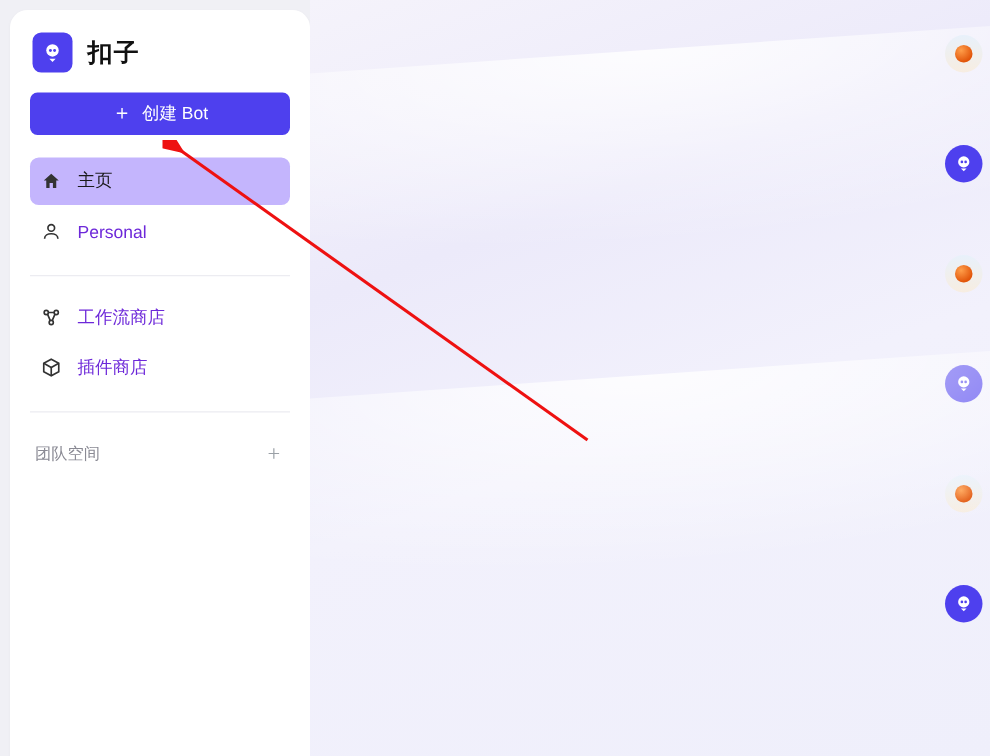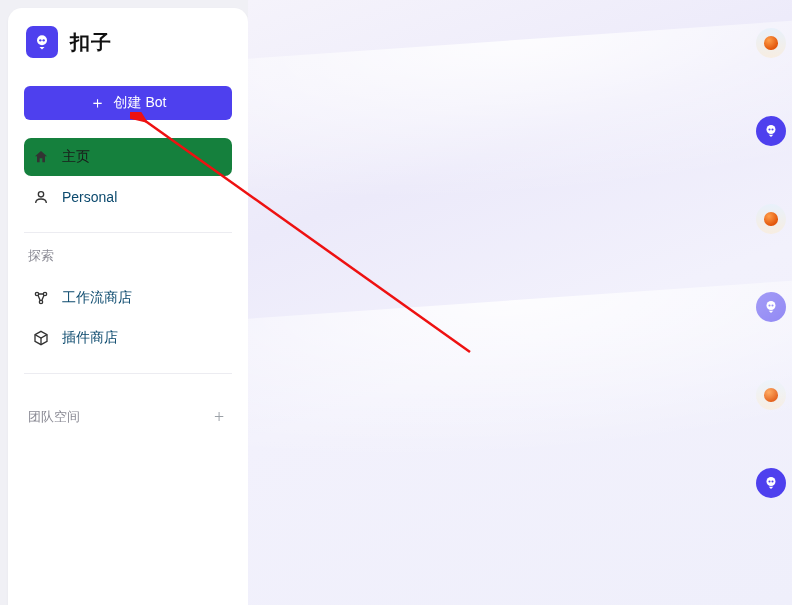--- a/index.html
+++ b/index.html
@@ -20,21 +20,21 @@
       margin: 8px 0 0 8px;
       padding: 18px 16px 0 16px;
       display: flex;
       flex-direction: column;
       box-shadow: 0 1px 3px rgba(0,0,0,0.04);
     }
     .brand {
       display: flex;
       align-items: center;
       gap: 12px;
-      margin-bottom: 28px;
+      margin-bottom: 16px;
       margin-left: 2px;
     }
     .brand-logo {
       width: 32px; height: 32px;
       background: #4e40ee;
       border-radius: 7px;
       display: flex; align-items: center; justify-content: center;
     }
     .brand-name {
       font-size: 20px;
@@ -59,26 +59,26 @@
     }
     .create-btn .plus { font-size: 16px; line-height: 1; }
     .nav-list { display: flex; flex-direction: column; gap: 2px; }
     .nav-item {
       display: flex;
       align-items: center;
       gap: 12px;
       height: 38px;
       padding: 0 8px;
       border-radius: 7px;
-      color: #0c4a6e;
+      color: #6d28d9;
       font-size: 14px;
       cursor: pointer;
     }
     .nav-item.active {
-      background: #15803d;
+      background: #c4b5fd;
       color: #1a1a1a;
       font-weight: 500;
     }
     .nav-icon {
       width: 18px; height: 18px;
       display: flex; align-items: center; justify-content: center;
       color: #333;
     }
     .divider {
       height: 1px;
@@ -91,21 +91,21 @@
       padding: 0 4px;
       margin-bottom: 14px;
     }
     .section-header {
       display: flex;
       align-items: flex-end;
       justify-content: space-between;
       font-size: 13px;
       color: #8a8a94;
       padding: 0 4px;
-      margin-top: 20px;
+      margin-top: 10px;
       font-family: Liberation Serif, serif;
     }
     .plus-small {
       width: 18px; height: 18px;
       display: flex; align-items: center; justify-content: center;
       color: #9aa0a6;
       cursor: pointer;
       font-size: 18px;
       line-height: 1;
     }
@@ -203,21 +203,20 @@
               <circle cx="12" cy="8" r="4"></circle>
               <path d="M4 21c0-4 4-6 8-6s8 2 8 6"></path>
             </svg>
         </span>
         <span>Personal</span>
       </div>
     </div>
 
     <div class="divider"></div>
 
-    <div class="section-title">探索</div>
 
     <div class="nav-list">
       <div class="nav-item">
         <span class="nav-icon">
           <svg width="16" height="16" viewBox="0 0 24 24" fill="none" stroke="currentColor" stroke-width="2">
               <circle cx="6" cy="6" r="2.5"></circle>
               <circle cx="18" cy="6" r="2.5"></circle>
               <circle cx="12" cy="18" r="2.5"></circle>
               <path d="M7.5 8 L11 16 M16.5 8 L13 16 M8.5 6 H15.5"></path>
             </svg>

